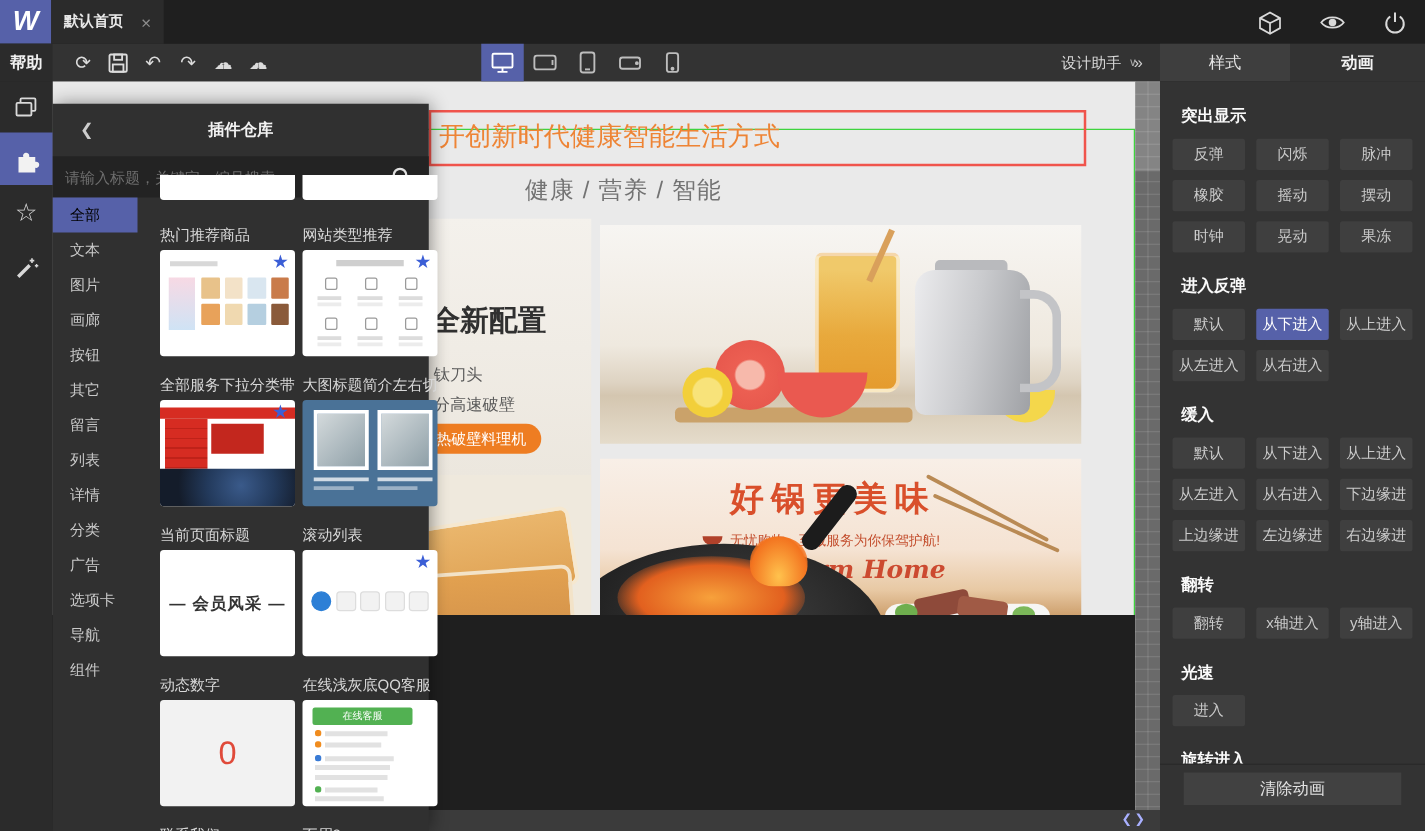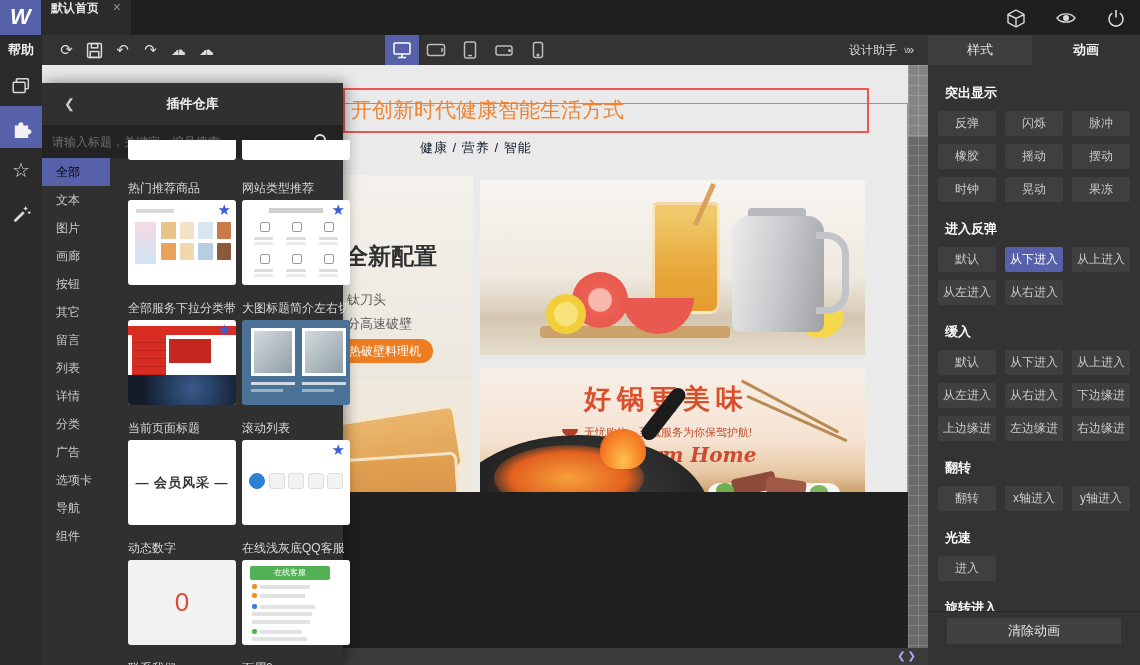--- a/index.html
+++ b/index.html
@@ -3,21 +3,21 @@
 <meta charset="utf-8">
 <style>
   html,body{margin:0;padding:0;background:#111;}
   #app{position:relative;width:1140px;height:665px;background:#1f1f1f;font-family:"Liberation Sans",sans-serif;overflow:hidden;-webkit-font-smoothing:antialiased;}
   .abs{position:absolute;}
   
   .topbar{position:absolute;left:0;top:0;width:1140px;height:35px;background:#1f1f1f;}
   .logo{position:absolute;left:0;top:0;width:41px;height:35px;background:#5661a9;color:#fff;
         font-size:22px;font-weight:bold;font-style:italic;text-align:center;line-height:34px;}
   .page-tab{position:absolute;left:41px;top:0;width:90px;height:35px;background:#2b2b2b;color:#e8e8e8;
-        font-size:12px;display:flex;align-items:flex-start;padding:0 10px;box-sizing:border-box;gap:15px;}
+        font-size:12px;display:flex;align-items:center;padding:0 10px;box-sizing:border-box;gap:15px;}
   .page-tab .ttl{flex:1;font-weight:bold;white-space:nowrap;overflow:hidden;}
   .tab-close{color:#8d8d8d;font-size:14px;line-height:1;}
   .topbar-icons{position:absolute;right:14px;top:0;height:35px;display:flex;gap:30px;align-items:center;}
   .tb-ic{width:20px;height:20px;}
   
   .toolbar{position:absolute;left:0;top:35px;width:1140px;height:30px;background:#333;}
   .help{position:absolute;left:0;top:0;width:42px;height:30px;background:#2b2b2b;color:#f0f0f0;font-size:13px;font-weight:bold;text-align:center;line-height:30px;}
   .tool-icons{position:absolute;left:56px;top:0;height:30px;display:flex;align-items:center;gap:7px;}
   .ti{width:21px;height:22px;display:flex;align-items:center;justify-content:center;color:#dcdcdc;font-size:15px;position:relative;}
   .cloudwrap{position:relative;}
@@ -28,21 +28,21 @@
   .assistant{position:absolute;left:849px;top:0;height:30px;display:flex;align-items:center;gap:6px;color:#d8d8d8;font-size:12px;}
   .assistant .caret{font-size:9px;color:#aaa;}
   .more-btn{position:absolute;left:907px;top:0;height:30px;line-height:30px;color:#cfcfcf;font-size:13px;}
   .tab-style{position:absolute;left:928px;top:0;width:104px;height:30px;background:#3e3e3e;color:#e3e3e3;font-size:13px;text-align:center;line-height:30px;}
   .tab-anim{position:absolute;left:1032px;top:0;width:108px;height:30px;background:#333;color:#f2f2f2;font-size:13px;text-align:center;line-height:30px;font-weight:bold;}
   
   .workspace{position:absolute;left:42px;top:65px;width:866px;height:427px;background:#eaeaea;overflow:hidden;}
   .green-box{position:absolute;left:-2px;top:38px;width:866px;height:442px;border:1px solid #3ed43e;z-index:1;}
   .red-box{position:absolute;left:301px;top:23px;width:522px;height:41px;border:2px solid #f0544c;z-index:3;}
   .red-box .h1{line-height:40px;padding-left:6px;font-size:21px;color:#ee8435;white-space:nowrap;}
-  .tagline{position:absolute;left:378px;top:74px;font-size:13px;color:#0f172a;letter-spacing:1px;z-index:2;text-align:center;}
+  .tagline{position:absolute;left:378px;top:74px;font-size:19px;color:#737373;letter-spacing:1px;z-index:2;text-align:center;}
   
   .promo{position:absolute;left:301px;top:110px;width:130px;height:375px;background:linear-gradient(180deg,#f4f1ec,#ece7de 55%,#f1ece3);overflow:hidden;z-index:2;}
   .promo-title{position:absolute;left:2px;top:66px;font-size:23px;font-weight:bold;color:#303030;white-space:nowrap;}
   .promo-l1{position:absolute;left:4px;top:116px;font-size:13px;color:#5a5a5a;white-space:nowrap;}
   .promo-l2{position:absolute;left:4px;top:140px;font-size:13px;color:#5a5a5a;white-space:nowrap;}
   .promo-badge{position:absolute;left:0;top:164px;height:24px;line-height:24px;padding:0 12px 0 6px;background:#ee7d22;color:#fff;font-size:12px;border-radius:0 12px 12px 0;white-space:nowrap;}
   .toast{position:absolute;left:0;top:205px;right:0;bottom:0;background:#efe9dd;}
   .toast .t1{position:absolute;left:-14px;top:34px;width:125px;height:58px;background:linear-gradient(#eab66c,#dfa254);border:3px solid #f6e8cf;border-radius:8px;transform:rotate(-9deg);}
   .toast .t2{position:absolute;left:-20px;top:76px;width:130px;height:55px;background:linear-gradient(#e2a150,#d2914a);border:3px solid #f3e3c8;border-radius:8px;transform:rotate(-4deg);}
   .toast .plate{position:absolute;left:-25px;top:122px;width:170px;height:60px;background:#fafafa;border-radius:50%;}

